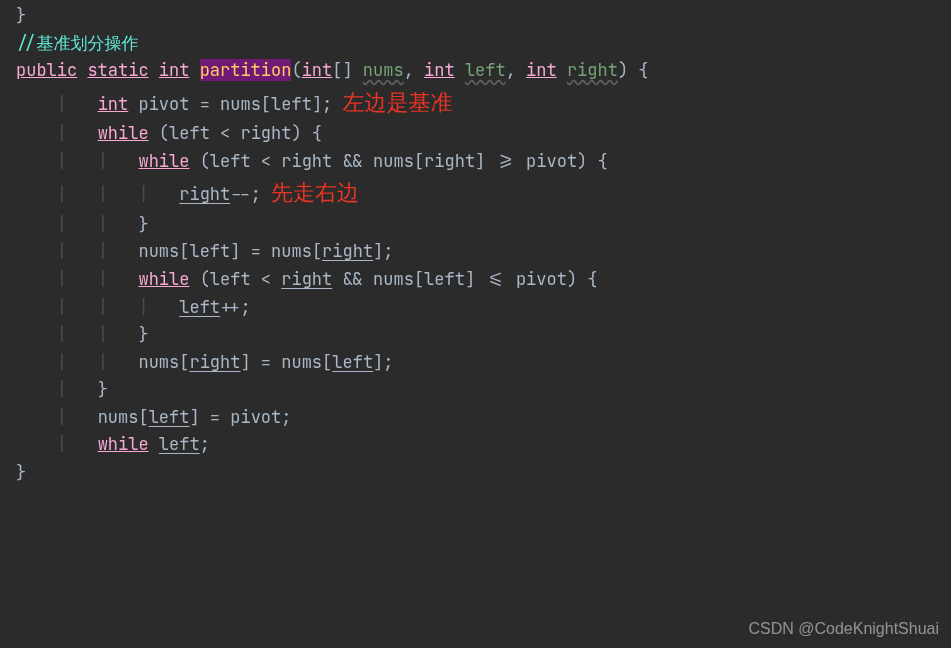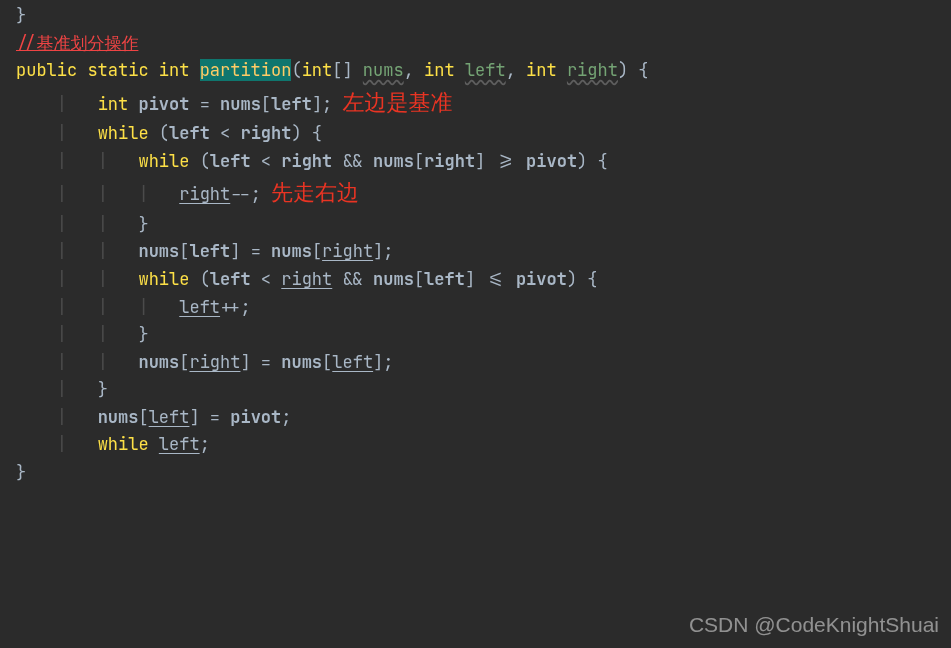--- a/index.html
+++ b/index.html
@@ -13,38 +13,38 @@
     height: 648px;
     overflow: hidden;
     position: relative;
     line-height: 1.62;
   }
   .code {
     white-space: pre;
     padding-top: 2px;
     padding-left: 16px;
   }
-  .kw   { color: #fde047; }   
+  .kw   { color: #f9a8d4; text-decoration: underline; }   
   .nm   { color: #ffcc66; }   
-  .id   { color: #a9b7c6; font-weight: bold; }   
+  .id   { color: #a9b7c6; }   
   .pn   { color: #a9b7c6; }   
   .op   { color: #a9b7c6; }
   .br   { color: #a9b7c6; }
-  .comment { color: #ef4444; text-decoration: underline; }
+  .comment { color: #5eead4; }
   .param   { color: #74a374; text-decoration: underline wavy rgba(128,128,128,0.6); text-underline-offset:3px;}
   .reasg   { color: #a9b7c6; text-decoration: underline; text-underline-offset:3px;} 
-  .hl      { background: #0f766e; }
+  .hl      { background: #701a75; }
   .ann     { color: #e93423; font-family: "SimSun","宋体",serif; font-size:22px; font-weight:400;}
   .guide   { color: #4b4b4b; }
   .watermark {
     position: absolute;
     bottom: 6px;
     right: 12px;
     color: rgba(230,230,230,0.55);
-    font-size: 21px;
+    font-size: 16px;
     font-family: Arial, sans-serif;
   }
 </style>
 </head>
 <body>
 
 <div class="code"><span class="br">}</span>
 <span class="comment">//基准划分操作</span>
 <span class="kw">public</span> <span class="kw">static</span> <span class="kw">int</span> <span class="nm hl">partition</span><span class="pn">(</span><span class="kw">int</span><span class="pn">[</span><span class="pn">]</span> <span class="param">nums</span><span class="pn">,</span> <span class="kw">int</span> <span class="param">left</span><span class="pn">,</span> <span class="kw">int</span> <span class="param">right</span><span class="pn">)</span> <span class="br">{</span>
     <span class="guide">|</span>   <span class="kw">int</span> <span class="id">pivot</span> <span class="op">=</span> <span class="id">nums</span><span class="pn">[</span><span class="id">left</span><span class="pn">]</span><span class="pn">;</span> <span class="ann">左边是基准</span>

